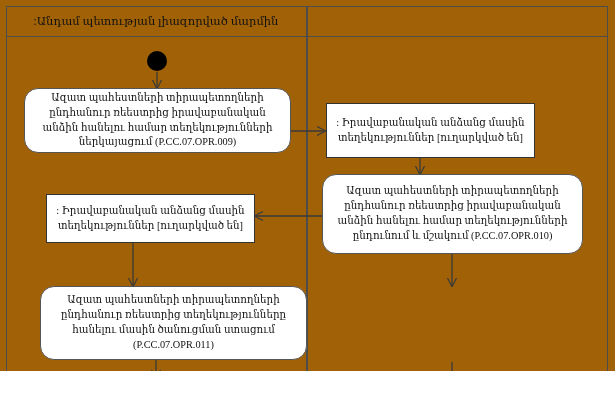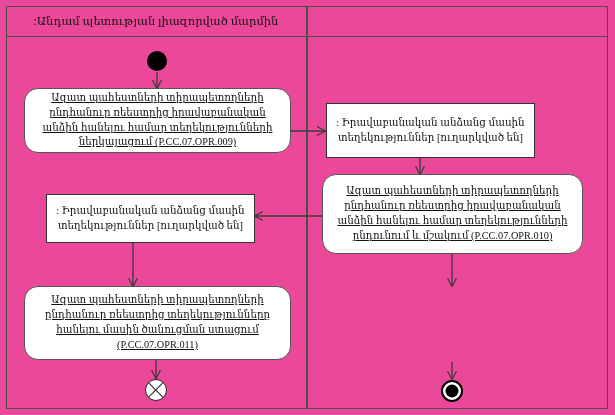--- a/index.html
+++ b/index.html
@@ -7,22 +7,22 @@
     padding: 0;
     background: #ffffff;
   }
   body {
     font-family: "Liberation Serif", "DejaVu Serif", serif;
     color: #1a1a1a;
   }
   #canvas {
     position: relative;
     width: 615px;
-    height: 415px;
-    background: #ec4899;
+    height: 371px;
+    background: #a16207;
     overflow: hidden;
   }
 
   
   .lane-frame {
     position: absolute;
     left: 6px;
     top: 6px;
     width: 602px;
     height: 403px;
@@ -69,21 +69,21 @@
     background: #ffffff;
     display: flex;
     align-items: center;
     justify-content: center;
     padding: 4px 10px;
     text-align: center;
     font-size: 10.3px;
     line-height: 1.45;
     color: #111111;
   }
-  .activity .txt { display: block; width: 100%; text-decoration: underline; }
+  .activity .txt { display: block; width: 100%; }
 
   
   .object-node {
     position: absolute;
     box-sizing: border-box;
     border: 1.3px solid #333333;
     background: #ffffff;
     display: flex;
     align-items: center;
     justify-content: center;
@@ -197,21 +197,21 @@
   <div class="initial-node" style="left:147px; top:51px;"></div>
 
   <div class="activity" style="left:24px; top:88px; width:267px; height:65px;">
     <span class="txt">Ազատ պահեստների տիրապետողների ընդհանուր ռեեստրից իրավաբանական անձին հանելու համար տեղեկությունների ներկայացում (P.CC.07.OPR.009)</span>
   </div>
 
   <div class="object-node" style="left:46px; top:194px; width:209px; height:49px;">
     <span class="txt">: Իրավաբանական անձանց մասին տեղեկություններ [ուղարկված են]</span>
   </div>
 
-  <div class="activity" style="left:24px; top:286px; width:267px; height:74px;">
+  <div class="activity" style="left:40px; top:286px; width:267px; height:74px;">
     <span class="txt">Ազատ պահեստների տիրապետողների ընդհանուր ռեեստրից տեղեկությունները հանելու մասին ծանուցման ստացում (P.CC.07.OPR.011)</span>
   </div>
 
   <div class="flow-final" style="left:145px; top:379px;"></div>
 
   <div class="object-node" style="left:326px; top:103px; width:209px; height:55px;">
     <span class="txt">: Իրավաբանական անձանց մասին տեղեկություններ [ուղարկված են]</span>
   </div>
 
   <div class="activity" style="left:322px; top:174px; width:261px; height:80px;">

